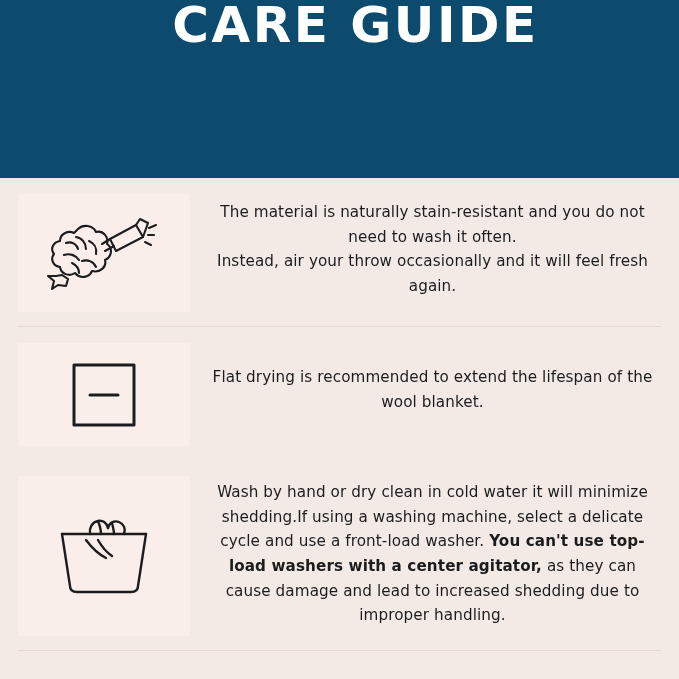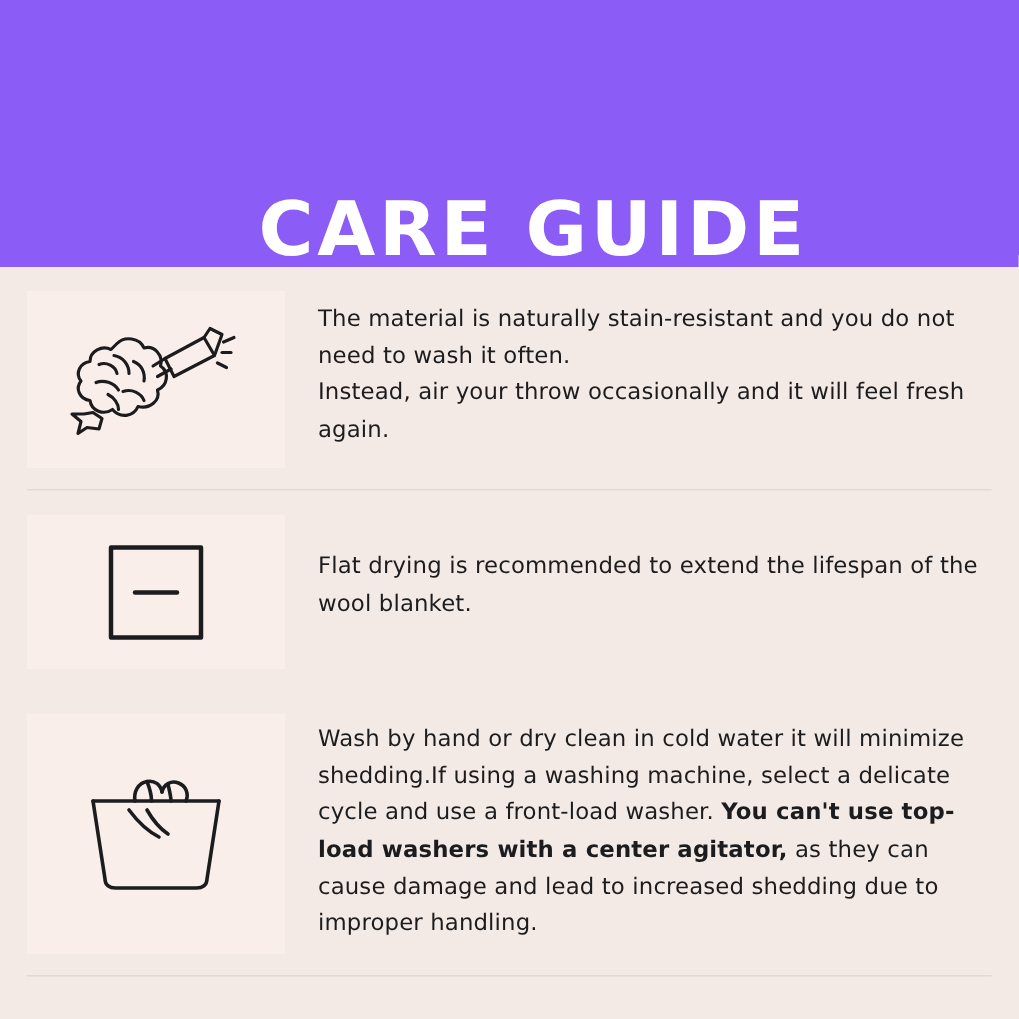--- a/index.html
+++ b/index.html
@@ -15,38 +15,39 @@
   }
   .page {
     position: relative;
     width: 679px;
     height: 679px;
     background: #f3eae5;
     box-sizing: border-box;
   }
   .header {
     height: 178px;
-    background: #8b5cf6;
+    background: #0c4a6e;
     display: flex;
-    align-items: flex-end;
+    align-items: flex-start;
     justify-content: center;
     padding-left: 32px;
   }
   .header-title {
     color: #ffffff;
     font-family: "DejaVu Sans", sans-serif;
     font-size: 50px;
     font-weight: bold;
     letter-spacing: 2.5px;
     text-align: center;
     line-height: 1;
   }
   .content {
     padding: 0 18px;
     box-sizing: border-box;
+    text-align: center;
   }
   .care-row {
     display: flex;
     align-items: flex-start;
     padding: 16px 0 14px 0;
     border-bottom: 1px solid #e3d8d2;
   }
   .care-row.last {
     border-bottom: none;
   }

